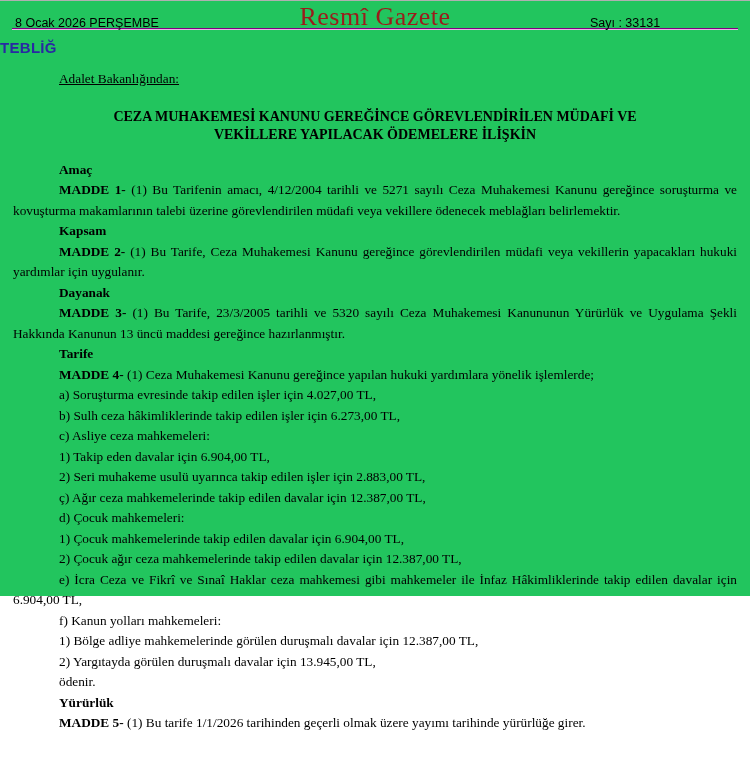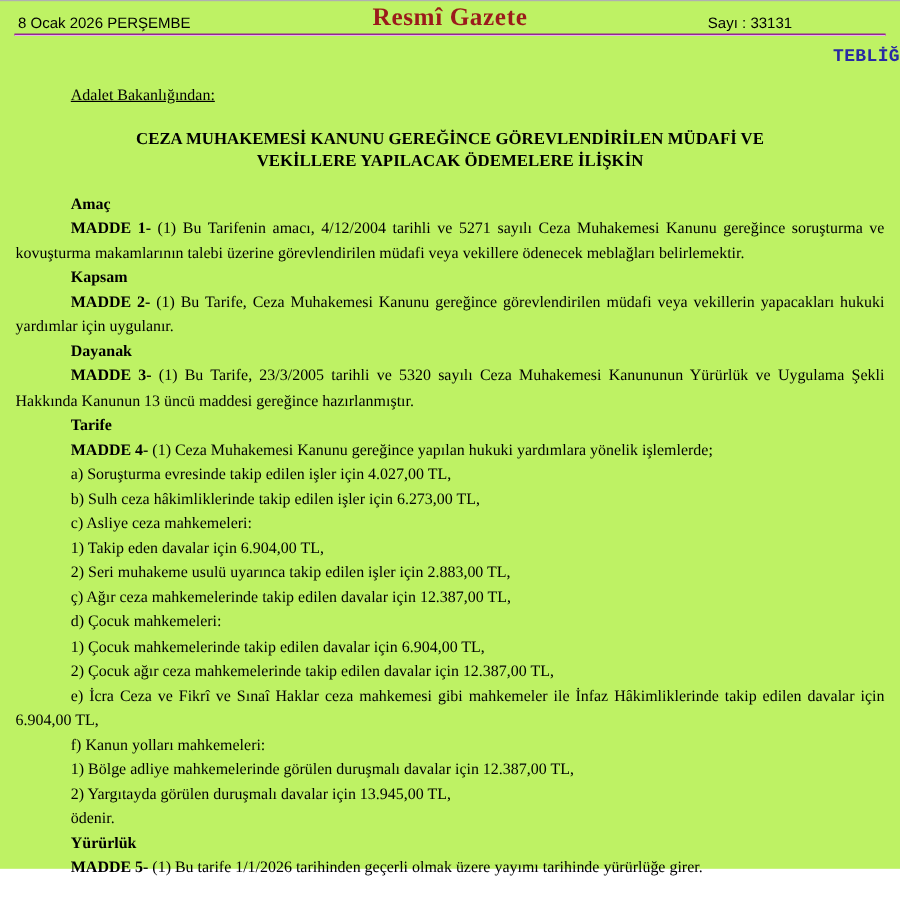--- a/index.html
+++ b/index.html
@@ -10,57 +10,57 @@
   }
   *{margin:0;padding:0;box-sizing:border-box;}
   html,body{background:#ffffff;}
   body{
     width:750px;height:762px;
     font-family:"Liberation Serif", serif;
     color:var(--text-color);
     overflow:hidden;
   }
   .page{
-    width:750px;height:724px;
-    background:#bef264;
+    width:750px;height:596px;
+    background:#22c55e;
     border-top:1px solid #b0b0b0;
     position:relative;
   }
   
   .header-row{
     display:flex;align-items:baseline;justify-content:space-between;
     padding:3px 15px 1px 15px;
     height:27px;
   }
   .header-date, .header-issue{
     font-family:"Liberation Sans", sans-serif;
     font-size:12.5px;
     white-space:nowrap;
   }
   .header-date{width:220px;text-align:left;}
   .header-issue{width:220px;text-align:center;}
   .masthead{
     font-family:"Liberation Serif", serif;
-    font-weight:bold;
-    font-size:21px;
+    font-weight:normal;
+    font-size:26px;
     color:var(--masthead-color);
     text-align:center;
     flex:1;
     letter-spacing:0.5px;
     position:relative;top:-2px;
   }
   .header-rule{
     margin:0 12px;
     height:2px;
     background:var(--rule-color);
     border-bottom:1px solid #e8b8e8;
   }
   .section-label{
-    text-align:right;
-    font-family:Liberation Mono, monospace;
+    text-align:left;
+    font-family:Liberation Sans, sans-serif;
     font-weight:bold;
     font-size:15px;
     color:var(--section-color);
     margin-top:9px;
     letter-spacing:0.3px;
   }
   
   .doc{
     padding:0 13px;
     font-size:13.3px;

